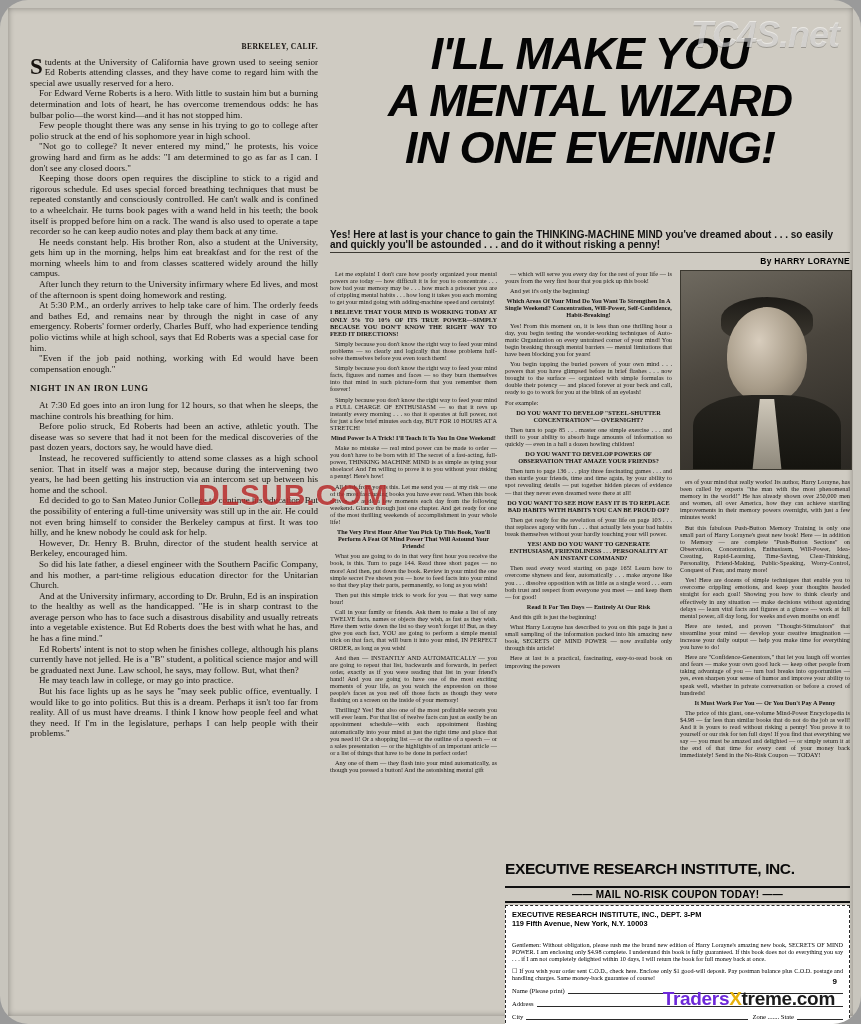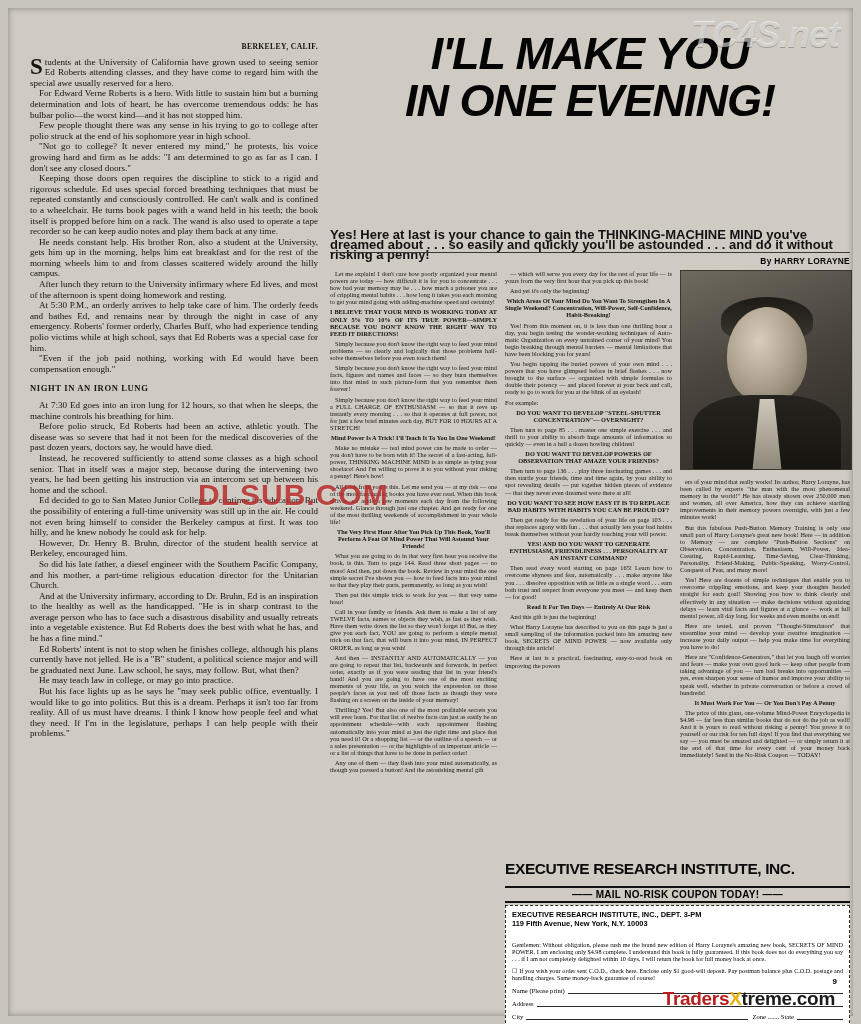--- a/index.html
+++ b/index.html
@@ -5,20 +5,21 @@
   html,body{margin:0;padding:0;background:#9a9a9a;}
   body{
     font-family:"Liberation Serif", serif;
     -webkit-font-smoothing:antialiased;
   }
   #page{
     position:relative;
     width:861px;height:1024px;
     background:#c8c5bd;
     overflow:hidden;
+    border-radius:28px;
   }
   
   #paper{
     position:absolute;left:8px;top:8px;width:845px;height:1008px;
     background:#cfcbc2;
     box-shadow:0 0 6px rgba(0,0,0,.35) inset;
   }
   .col{position:absolute;text-align:justify;}
   
   #leftcol{
@@ -47,21 +48,21 @@
     color:#050505;
     letter-spacing:-1px;
   }
   #headline .hl{
     font-size:45px;line-height:47px;text-align:center;
     white-space:nowrap;
   }
   #subdeck{
     position:absolute;left:322px;top:222px;width:520px;
     font-family:"Liberation Sans", sans-serif;
-    font-size:13px;line-height:10px;font-weight:bold;
+    font-size:10px;line-height:10px;font-weight:bold;
     color:#121212;text-align:left;
   }
   #byline{
     position:absolute;left:322px;top:248px;width:520px;
     font-family:"Liberation Sans", sans-serif;
     font-size:8.4px;font-weight:bold;text-align:right;
     letter-spacing:.3px;
   }
   
   .adcol{
@@ -151,21 +152,21 @@
     font-family:"Liberation Sans", sans-serif;
     font-weight:bold;font-size:30px;letter-spacing:1px;
     color:rgba(178,26,26,.78);
     text-shadow:0 1px 1px rgba(255,255,255,.35);
   }
   #wm-traders{
     right:18px;bottom:6px;
     font-family:"Liberation Sans", sans-serif;
     font-weight:bold;font-size:19px;letter-spacing:-.3px;
   }
-  #wm-traders .t1{color:#b91c1c;}
+  #wm-traders .t1{color:#6d28d9;}
   #wm-traders .t2{color:#e8b20c;}
   #wm-traders .t3{color:#1b1b1b;}
   #pagenum{
     position:absolute;right:16px;bottom:30px;
     font-family:"Liberation Sans", sans-serif;font-size:8px;font-weight:bold;
   }
   .rule{position:absolute;background:#3b3832;}
 </style>
 </head>
 <body>
@@ -192,20 +193,21 @@
     <p>However, Dr. Henry B. Bruhn, director of the student health service at Berkeley, encouraged him.</p>
     <p>So did his late father, a diesel engineer with the Southern Pacific Company, and his mother, a part-time religious education director for the Unitarian Church.</p>
     <p>And at the University infirmary, according to Dr. Bruhn, Ed is an inspiration to the healthy as well as the handicapped. "He is in sharp contrast to the average person who has to face such a disastrous disability and usually retreats into a vegetable existence. But Ed Roberts does the best with what he has, and he has a fine mind."</p>
     <p>Ed Roberts' intent is not to stop when he finishes college, although his plans currently have not jelled. He is a "B" student, a political science major and will be graduated next June. Law school, he says, may follow. But, what then?</p>
     <p>He may teach law in college, or may go into practice.</p>
     <p>But his face lights up as he says he "may seek public office, eventually. I would like to go into politics. But this is a dream. Perhaps it isn't too far from reality. All of us must have dreams. I think I know how people feel and what they need. If I'm in the legislature, perhaps I can help people with their problems."</p>
   </div>
 
   <div id="headline">
     <div class="hl">I'LL MAKE YOU</div>
+    <div class="hl">A MENTAL WIZARD</div>
     <div class="hl">IN ONE EVENING!</div>
   </div>
   <div id="subdeck">Yes! Here at last is your chance to gain the THINKING-MACHINE MIND you've dreamed about . . . so easily and quickly you'll be astounded . . . and do it without risking a penny!</div>
   <div id="byline">By HARRY LORAYNE</div>
 
   <div class="rule" style="left:322px;top:244px;width:520px;height:1px;"></div>
 
   <div class="adcol" id="adc1">
     <p>Let me explain! I don't care how poorly organized your mental powers are today — how difficult it is for you to concentrate . . . how bad your memory may be . . . how much a prisoner you are of crippling mental habits . . . how long it takes you each morning to get your mind going with adding-machine speed and certainty!</p>
     <p class="ch noind">I BELIEVE THAT YOUR MIND IS WORKING TODAY AT ONLY 5% TO 10% OF ITS TRUE POWER—SIMPLY BECAUSE YOU DON'T KNOW THE RIGHT WAY TO FEED IT DIRECTIONS!</p>

